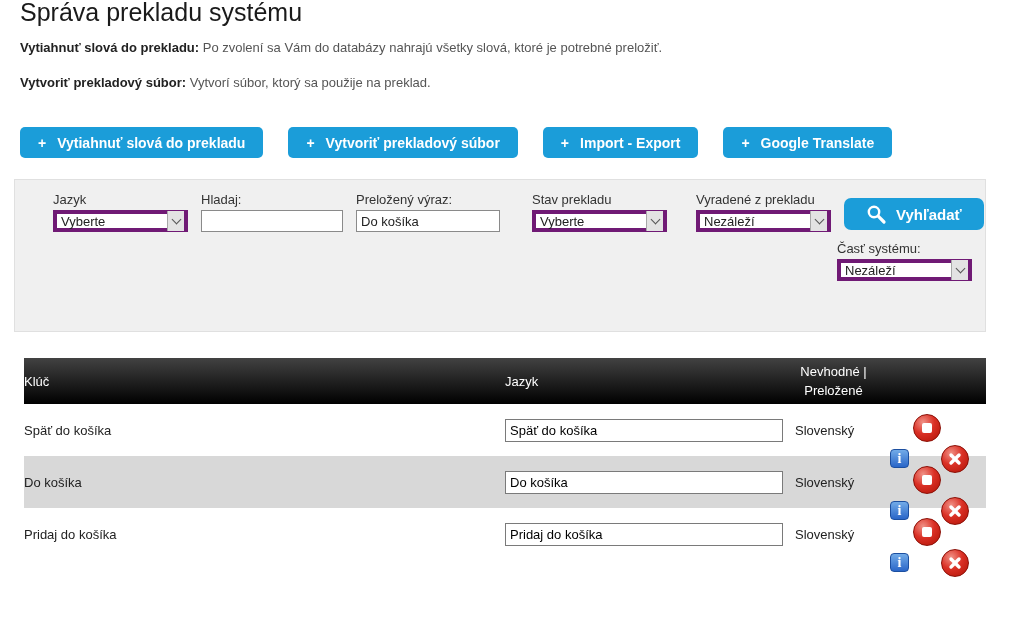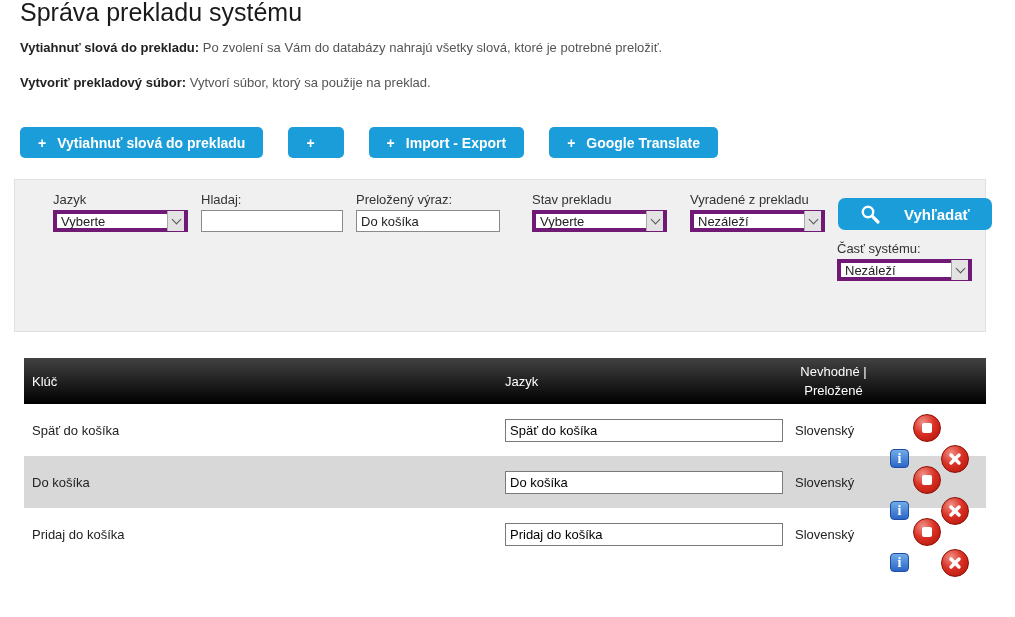--- a/index.html
+++ b/index.html
@@ -38,29 +38,29 @@
                     white-space: nowrap; overflow: hidden; }
   .sel .sel-arrow { width: 17px; height: 20px; background: #e3e3e3; border-left: 1px solid #a8a8a8;
                     display: flex; align-items: center; justify-content: center; }
   .sel .sel-arrow::after { content: ""; width: 6px; height: 6px;
                     border-right: 1px solid #555; border-bottom: 1px solid #555;
                     transform: rotate(45deg); margin-top: -3px; }
   .search-wrap { margin-left: auto; margin-right: 13px; }
   .btn-search { background: #1b9dd9; border: none; border-radius: 7px; color: #fff;
                 height: 32px; min-width: 120px; padding: 0 22px; margin-top: 6px;
                 font-family: "Liberation Sans", sans-serif; font-size: 15px; font-weight: bold;
-                display: inline-flex; align-items: center; gap: 23px; cursor: pointer; }
+                display: inline-flex; align-items: center; gap: 9px; cursor: pointer; }
   .filter-row2 { margin-top: 9px; justify-content: flex-end; }
 
   
   .tbl { margin: 26px 0 0 24px; width: 962px; }
   .tbl-grid { display: grid; grid-template-columns: 481px 290px 90px 101px; }
   .tbl-header { background: linear-gradient(#424242, #000); color: #fff; height: 46px; }
   .tbl-header .cell { display: flex; align-items: center; font-size: 13px; }
-  .cell-key { padding-left: 8px; }
+  .cell-key { padding-left: 0; }
   .cell-status { justify-content: flex-end; text-align: left; padding-right: 13px;
                  line-height: 19px; flex-direction: column; align-items: flex-end;
                  justify-content: center; }
   .tbl-row { height: 52px; }
   .tbl-row .cell { display: flex; align-items: center; font-size: 13px; color: #222; }
   .tbl-row.alt { background: #d8d8d8; }
   .row-input { width: 278px; height: 23px; border: 1px solid #7a7a7a; background: #fff;
                font-family: "Liberation Sans", sans-serif; font-size: 13px; padding: 0 4px; }
   .cell-icons { position: relative; }
 
@@ -88,20 +88,21 @@
 
 <p class="desc second"><b>Vytvoriť prekladový súbor:</b><span> Vytvorí súbor, ktorý sa použije na preklad.</span></p>
 
 <div class="actions">
   <button class="btn-blue">
     <span class="plus">+</span>
     <span>Vytiahnuť slová do prekladu</span>
   </button>
   <button class="btn-blue">
     <span class="plus">+</span>
+    <span>Vytvoriť prekladový súbor</span>
   </button>
   <button class="btn-blue">
     <span class="plus">+</span>
     <span>Import - Export</span>
   </button>
   <button class="btn-blue">
     <span class="plus">+</span>
     <span>Google Translate</span>
   </button>
 </div>
@@ -123,21 +124,21 @@
       <span class="field-label">Preložený výraz:</span>
       <input class="txt-input w144" type="text" value="Do košíka" style="">
     </div>
     <div class="field" style="margin-left:19px;">
       <span class="field-label">Stav prekladu</span>
       <div class="sel w135">
         <span class="sel-value">Vyberte</span>
         <span class="sel-arrow"></span>
       </div>
     </div>
-    <div class="field" style="margin-left:10px;">
+    <div class="field" style="margin-left:16px;">
       <span class="field-label">Vyradené z prekladu</span>
       <div class="sel w135">
         <span class="sel-value">Nezáleží</span>
         <span class="sel-arrow"></span>
       </div>
     </div>
     <div class="search-wrap">
       <button class="btn-search">
         <svg class="mag" width="21" height="21" viewBox="0 0 21 21">
           <circle cx="8" cy="8" r="5.2" fill="none" stroke="#ffffff" stroke-width="2.4"></circle>

